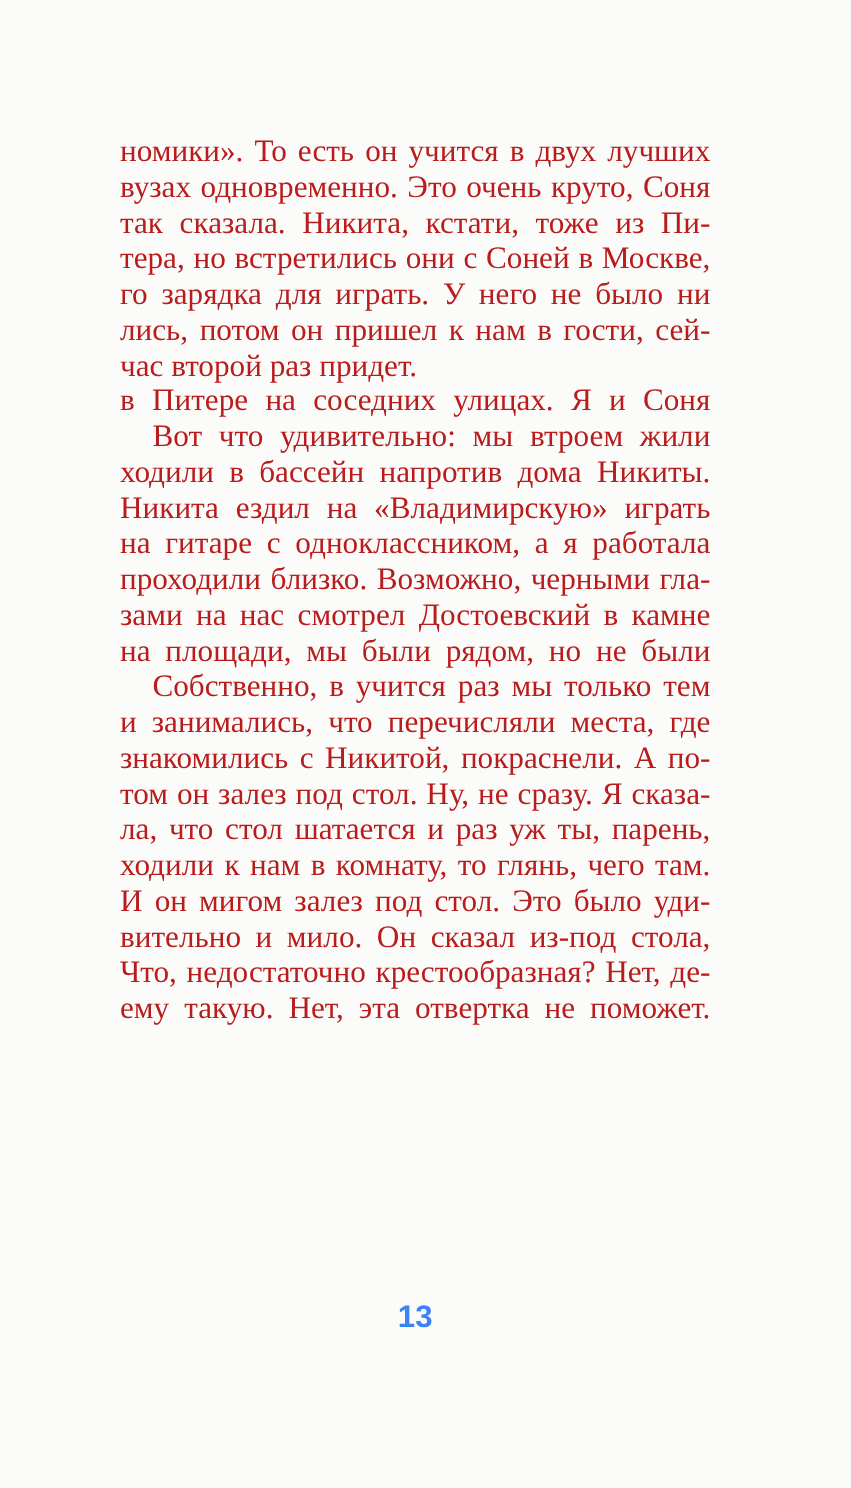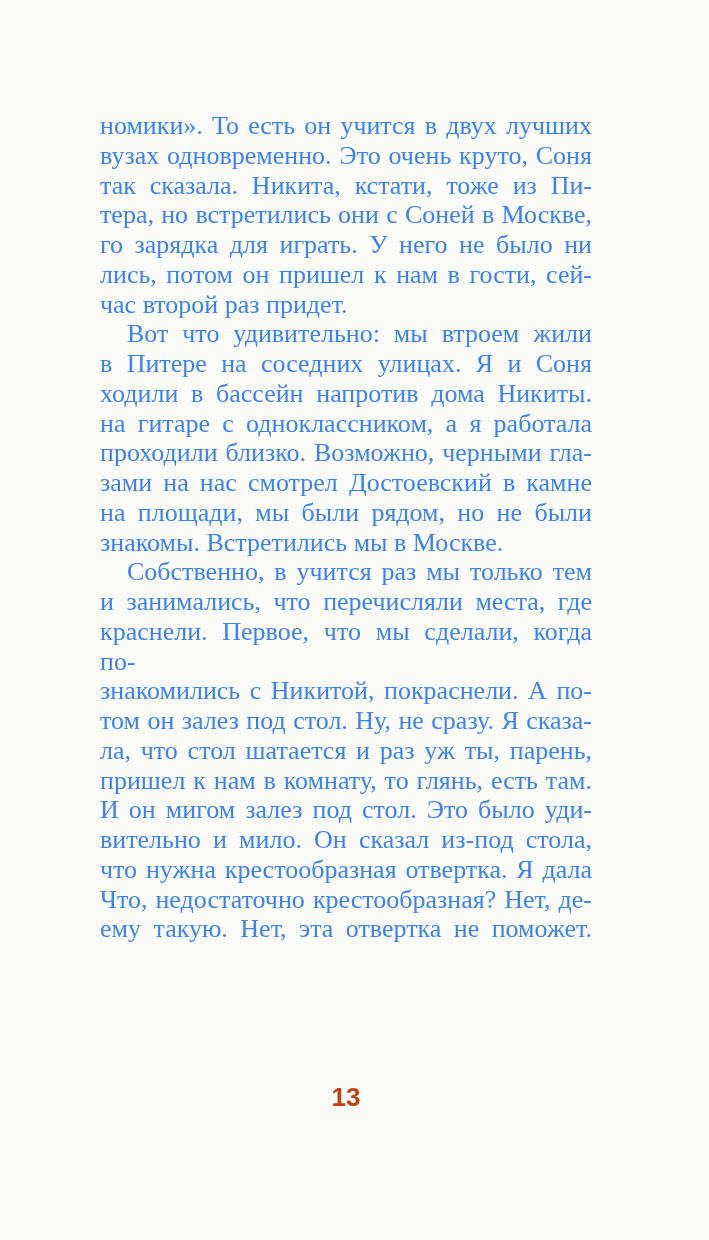--- a/index.html
+++ b/index.html
@@ -52,49 +52,47 @@
     font-weight: 700;
     font-size: 26px;
     line-height: 28px;
     color: #1a1d22;
   }
 </style>
 </head>
 <body>
 
 <div class="book-page" style="background: rgb(251, 251, 249);">
-  <div class="text-block" id="text-block" style="color: #3b82f6;">
+  <div class="text-block" id="text-block" style="color: #b91c1c;">
       <div class="paragraph">
         <div class="line">номики». То есть он учится в двух лучших</div>
         <div class="line">вузах одновременно. Это очень круто, Соня</div>
         <div class="line">так сказала. Никита, кстати, тоже из Пи-</div>
         <div class="line">тера, но встретились они с Соней в Москве,</div>
         <div class="line">го зарядка для играть. У него не было ни</div>
         <div class="line">лись, потом он пришел к нам в гости, сей-</div>
         <div class="line endpara">час второй раз придет.</div>
       </div>
       <div class="paragraph">
+        <div class="line">в Питере на соседних улицах. Я и Соня</div>
         <div class="line indented">Вот что удивительно: мы втроем жили</div>
-        <div class="line">в Питере на соседних улицах. Я и Соня</div>
         <div class="line">ходили в бассейн напротив дома Никиты.</div>
+        <div class="line">Никита ездил на «Владимирскую» играть</div>
         <div class="line">на гитаре с одноклассником, а я работала</div>
         <div class="line">проходили близко. Возможно, черными гла-</div>
         <div class="line">зами на нас смотрел Достоевский в камне</div>
         <div class="line">на площади, мы были рядом, но не были</div>
-        <div class="line endpara">знакомы. Встретились мы в Москве.</div>
       </div>
       <div class="paragraph">
         <div class="line indented">Собственно, в учится раз мы только тем</div>
         <div class="line">и занимались, что перечисляли места, где</div>
-        <div class="line">краснели. Первое, что мы сделали, когда по-</div>
         <div class="line">знакомились с Никитой, покраснели. А по-</div>
         <div class="line">том он залез под стол. Ну, не сразу. Я сказа-</div>
         <div class="line">ла, что стол шатается и раз уж ты, парень,</div>
-        <div class="line">пришел к нам в комнату, то глянь, есть там.</div>
+        <div class="line">ходили к нам в комнату, то глянь, чего там.</div>
         <div class="line">И он мигом залез под стол. Это было уди-</div>
         <div class="line">вительно и мило. Он сказал из-под стола,</div>
-        <div class="line">что нужна крестообразная отвертка. Я дала</div>
         <div class="line">Что, недостаточно крестообразная? Нет, де-</div>
         <div class="line">ему такую. Нет, эта отвертка не поможет.</div>
       </div>
     </div>
-  <div class="page-number" style="color: #c2410c;">13</div>
+  <div class="page-number" style="color: #3b82f6;">13</div>
 </div>
 
 </body></html>

